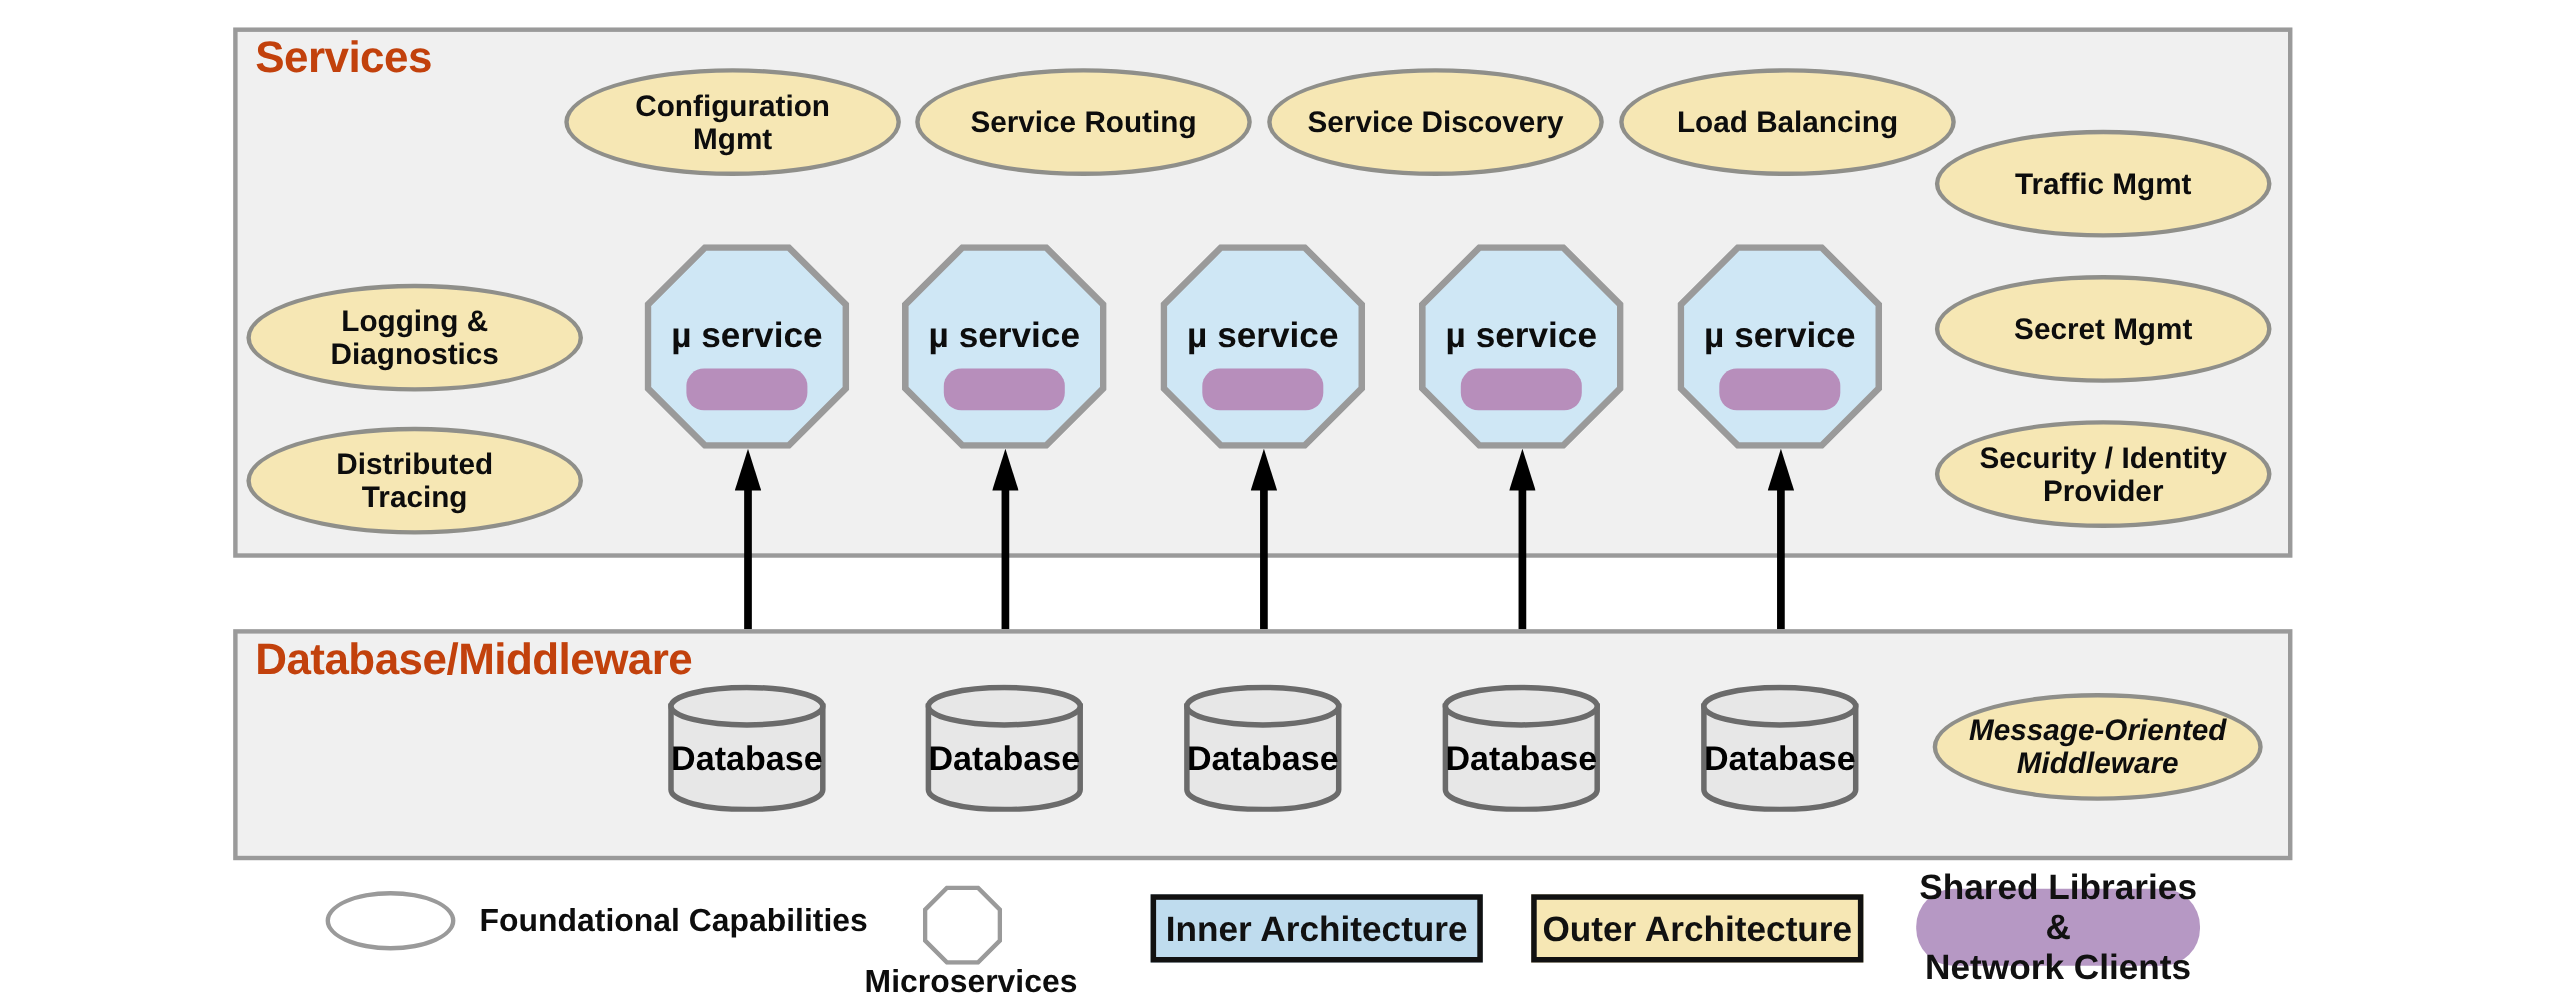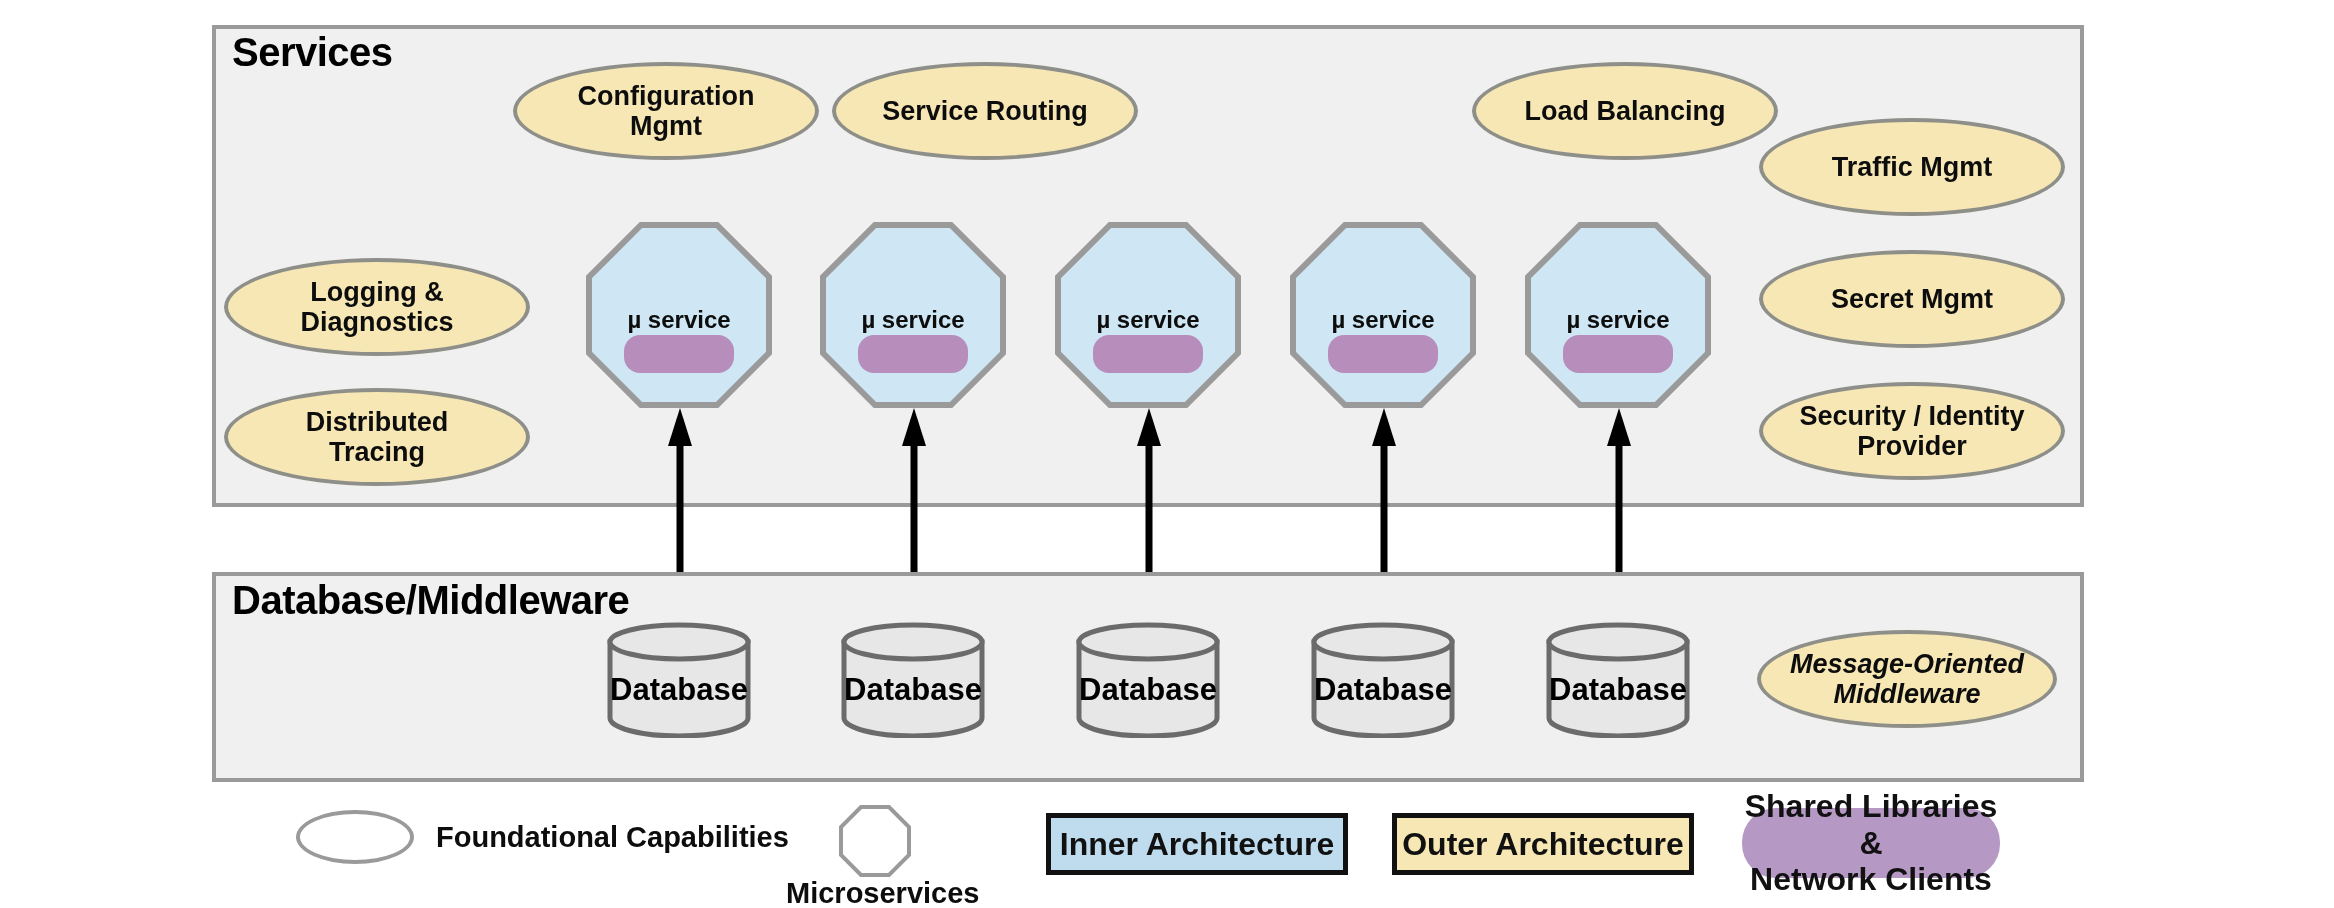--- a/index.html
+++ b/index.html
@@ -3,33 +3,33 @@
 <meta charset="utf-8">
 <style>
   html,body{margin:0;padding:0;background:#ffffff;}
   body{width:2334px;height:908px;position:relative;overflow:hidden;
        font-family:"Liberation Sans",sans-serif;color:#111111;}
 
   .stage{position:absolute;left:0;top:0;width:2334px;height:908px;}
 
   
   .panel{position:absolute;background:#f0f0f0;border:4px solid #9a9a9a;box-sizing:border-box;}
-  .panel-title{position:absolute;font-size:40px;font-weight:bold;color:#000000;
+  .panel-title{position:absolute;font-size:40px;font-weight:bold;color:#c2410c;
                letter-spacing:-0.5px;white-space:nowrap;}
 
   
   .cap{position:absolute;border-radius:50%;background:#f6e7b4;border:4px solid #8f8f8a;
        box-sizing:border-box;display:flex;align-items:center;justify-content:center;text-align:center;}
   .cap span{font-size:27px;font-weight:bold;line-height:1.12;color:#0d0d0d;display:block;}
 
   
   .svc{position:absolute;}
   .svc svg{position:absolute;left:0;top:0;}
   .svc .svc-label{position:absolute;left:0;right:0;top:64px;text-align:center;
-                  font-size:24px;font-weight:bold;color:#0d0d0d;margin-top:20px;}
+                  font-size:32px;font-weight:bold;color:#0d0d0d;}
   .svc .shared-bar{position:absolute;height:38px;border-radius:16px;background:#b37eb0;opacity:.85;}
 
   
   .db{position:absolute;}
   .db svg{position:absolute;left:0;top:0;}
   .db .db-label{position:absolute;left:0;right:0;top:50px;text-align:center;
                 font-size:31px;font-weight:bold;color:#000000;}
 
   
   .arrow{position:absolute;}
@@ -53,20 +53,23 @@
 
   <div class="panel" style="left:212px;top:25px;width:1872px;height:482px;"></div>
   <div class="panel-title" style="left:232px;top:30px;">Services</div>
 
   <div class="cap" style="left:513px;top:62px;width:306px;height:98px;">
     <span>Configuration<br>Mgmt</span>
   </div>
   <div class="cap" style="left:832px;top:62px;width:306px;height:98px;">
     <span>Service Routing</span>
   </div>
+  <div class="cap" style="left:1152px;top:62px;width:306px;height:98px;">
+    <span>Service Discovery</span>
+  </div>
   <div class="cap" style="left:1472px;top:62px;width:306px;height:98px;">
     <span>Load Balancing</span>
   </div>
 
   <div class="cap" style="left:224px;top:258px;width:306px;height:98px;">
     <span>Logging &amp;<br>Diagnostics</span>
   </div>
   <div class="cap" style="left:224px;top:388px;width:306px;height:98px;">
     <span>Distributed<br>Tracing</span>
   </div>

